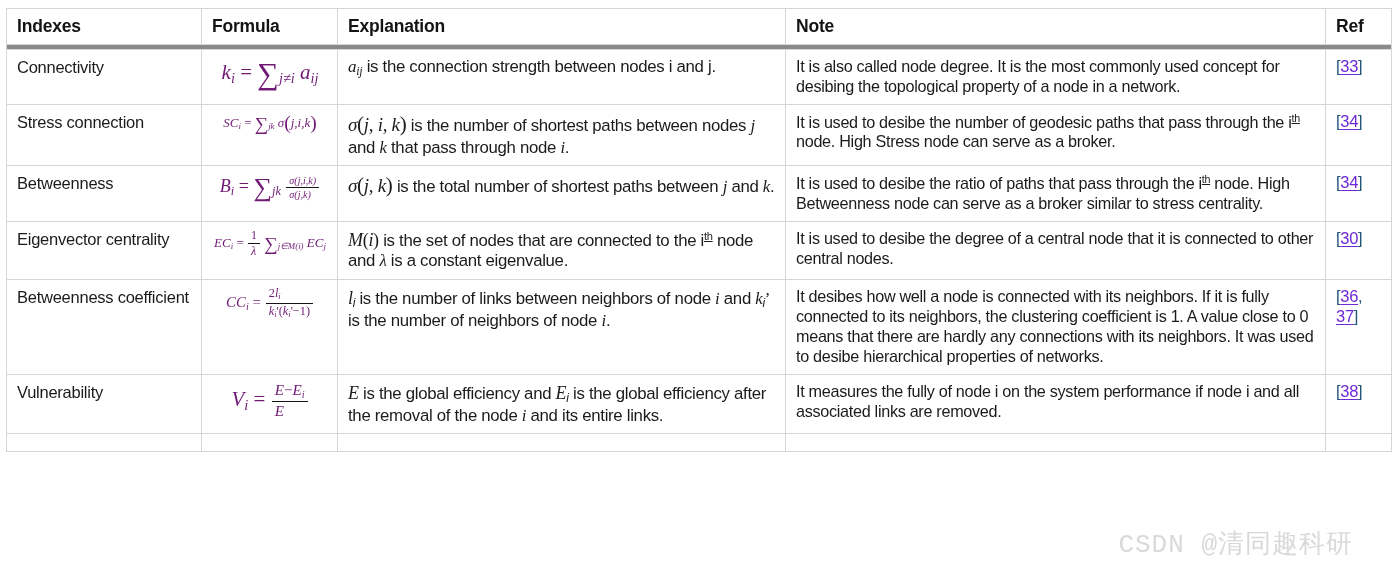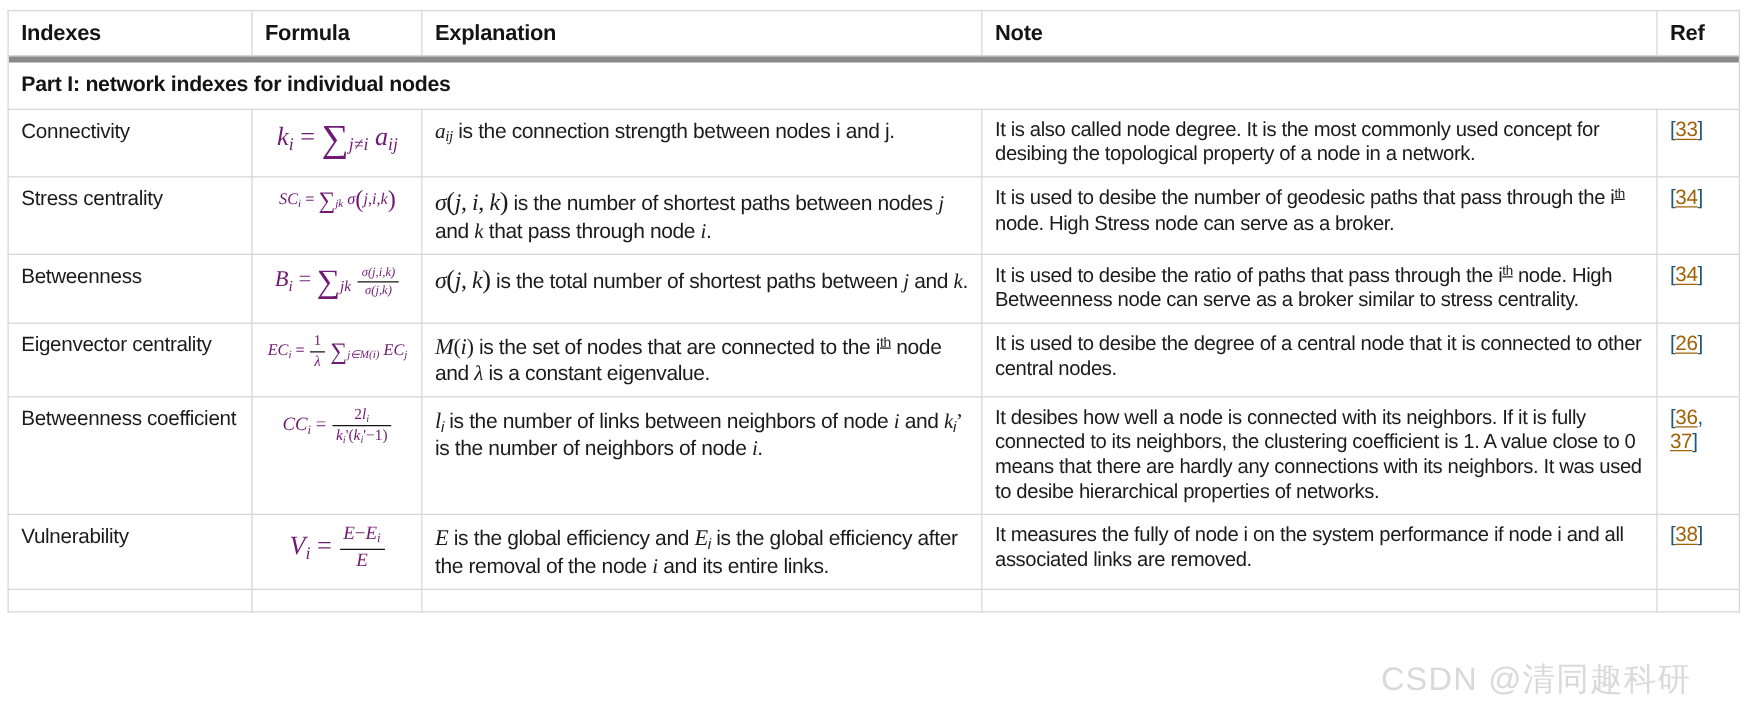--- a/index.html
+++ b/index.html
@@ -102,58 +102,58 @@
   td.ref-cell {
     font-size: 16.5px;
     line-height: 1.18;
     letter-spacing: -0.3px;
     color: #22577a;
     white-space: normal;
   }
   td.ref-cell .ref-num {
     text-decoration: underline;
     text-underline-offset: 2px;
-    color: #a16207;
+    color: #6d28d9;
     cursor: pointer;
   }
 
   
   .m  { font-family: "Liberation Serif", serif; font-style: italic; }
   .mu { font-family: "Liberation Serif", serif; font-style: normal; }
   .sub  { font-size: 0.68em; vertical-align: -0.28em; font-style: italic; }
   .sup  { font-size: 0.66em; vertical-align: 0.52em; text-decoration: underline; }
   .big-sum {
     font-family: "Liberation Serif", serif;
     font-style: normal;
     font-size: 1.45em;
     vertical-align: -0.17em;
   }
   .frac {
     display: inline-block;
     vertical-align: middle;
-    text-align: center;
+    text-align: left;
     line-height: 1.12;
     margin: 0 1px;
   }
   .frac .num { display: block; padding: 0 3px 1px 3px; border-bottom: 1px solid #141414; }
   .frac .den { display: block; padding: 1px 3px 0 3px; }
 
   .f-l  { font-size: 21px; }   
   .f-m  { font-size: 18px; }   
   .f-s  { font-size: 13px; }   
 
   
   .watermark {
     position: absolute;
     right: 14px;
     bottom: 14px;
     font-size: 26px;
     color: #d9d9d9;
     letter-spacing: 1px;
-    font-family: Liberation Sans, sans-serif;
+    font-family: Liberation Mono, monospace;
     pointer-events: none;
     white-space: nowrap;
   }
 
   
   tr.partial-row td { height: 18px; }
 </style>
 </head>
 <body>
 
@@ -177,38 +177,35 @@
         <th>Ref</th>
       </tr>
     </thead>
 
     <tbody>
 
       <tr class="head-rule">
         <td colspan="5"></td>
       </tr>
 
-      <tr class="section-row">
-        <td colspan="5">Part I: network indexes for individual nodes</td>
-      </tr>
 
       <tr>
         <td class="index-cell">Connectivity</td>
         <td class="formula-cell">
           <span class="f-l"><span class="m">k</span><span class="sub">i</span>&nbsp;<span class="mu">=</span>&nbsp;<span class="big-sum">∑</span><span class="sub">j≠i</span>&nbsp;<span class="m">a</span><span class="sub">ij</span></span>
         </td>
         <td class="expl-cell">
           <span class="m" style="font-size:17px;">a</span><span class="m" style="font-size:12px;vertical-align:-0.25em;">ij</span>&nbsp;is the connection strength between nodes i and j.
         </td>
         <td class="note-cell">It is also called node degree. It is the most commonly used concept for desibing the topological property of a node in a network.</td>
         <td class="ref-cell">[<span class="ref-num">33</span>]</td>
       </tr>
 
       <tr>
-        <td class="index-cell">Stress centrality</td>
+        <td class="index-cell">Stress connection</td>
         <td class="formula-cell">
           <span class="f-s"><span class="m">SC</span><span class="sub">i</span>&nbsp;<span class="mu">=</span>&nbsp;<span class="big-sum">∑</span><span class="sub">jk</span>&nbsp;<span class="m">σ</span><span class="mu" style="font-size:1.5em;vertical-align:-0.12em;">(</span><span class="m">j,i,k</span><span class="mu" style="font-size:1.5em;vertical-align:-0.12em;">)</span></span>
         </td>
         <td class="expl-cell">
           <span class="m" style="font-size:19px;">σ</span><span class="mu" style="font-size:21px;">(</span><span class="m" style="font-size:19px;">j</span><span class="mu" style="font-size:19px;">,&nbsp;</span><span class="m" style="font-size:19px;">i</span><span class="mu" style="font-size:19px;">,&nbsp;</span><span class="m" style="font-size:19px;">k</span><span class="mu" style="font-size:21px;">)</span> is the number of shortest paths between nodes <span class="m">j</span> and <span class="m">k</span> that pass through node <span class="m">i</span>.
         </td>
         <td class="note-cell">It is used to desibe the number of geodesic paths that pass through the i<span class="sup">th</span> node. High Stress node can serve as a broker.</td>
         <td class="ref-cell">[<span class="ref-num">34</span>]</td>
       </tr>
 
@@ -226,21 +223,21 @@
 
       <tr>
         <td class="index-cell">Eigenvector centrality</td>
         <td class="formula-cell">
           <span class="f-s"><span class="m">EC</span><span class="sub">i</span>&nbsp;<span class="mu">=</span>&nbsp;<span class="frac" style="font-size:0.92em;"><span class="num"><span class="mu">1</span></span><span class="den"><span class="m">λ</span></span></span>&nbsp;<span class="big-sum">∑</span><span class="sub">j∈M(i)</span>&nbsp;<span class="m">EC</span><span class="sub">j</span></span>
         </td>
         <td class="expl-cell">
           <span class="m" style="font-size:18px;">M</span><span class="mu" style="font-size:18px;">(</span><span class="m" style="font-size:18px;">i</span><span class="mu" style="font-size:18px;">)</span> is the set of nodes that are connected to the i<span class="sup">th</span> node and <span class="m">λ</span> is a constant eigenvalue.
         </td>
         <td class="note-cell">It is used to desibe the degree of a central node that it is connected to other central nodes.</td>
-        <td class="ref-cell">[<span class="ref-num">26</span>]</td>
+        <td class="ref-cell">[<span class="ref-num">30</span>]</td>
       </tr>
 
       <tr>
         <td class="index-cell">Betweenness coefficient</td>
         <td class="formula-cell">
           <span class="f-s" style="font-size:15px;"><span class="m">CC</span><span class="sub">i</span>&nbsp;<span class="mu">=</span>&nbsp;<span class="frac" style="font-size:0.82em;"><span class="num"><span class="mu">2</span><span class="m">l</span><span class="sub">i</span></span><span class="den"><span class="m">k</span><span class="sub">i</span><span class="mu">'(</span><span class="m">k</span><span class="sub">i</span><span class="mu">'−1)</span></span></span></span>
         </td>
         <td class="expl-cell">
           <span class="m" style="font-size:18px;">l</span><span class="sub" style="font-size:12px;">i</span>&nbsp;is the number of links between neighbors of node <span class="m">i</span> and <span class="m">k</span><span class="sub" style="font-size:12px;">i</span><span class="mu">’</span> is the number of neighbors of node <span class="m">i</span>.
         </td>

